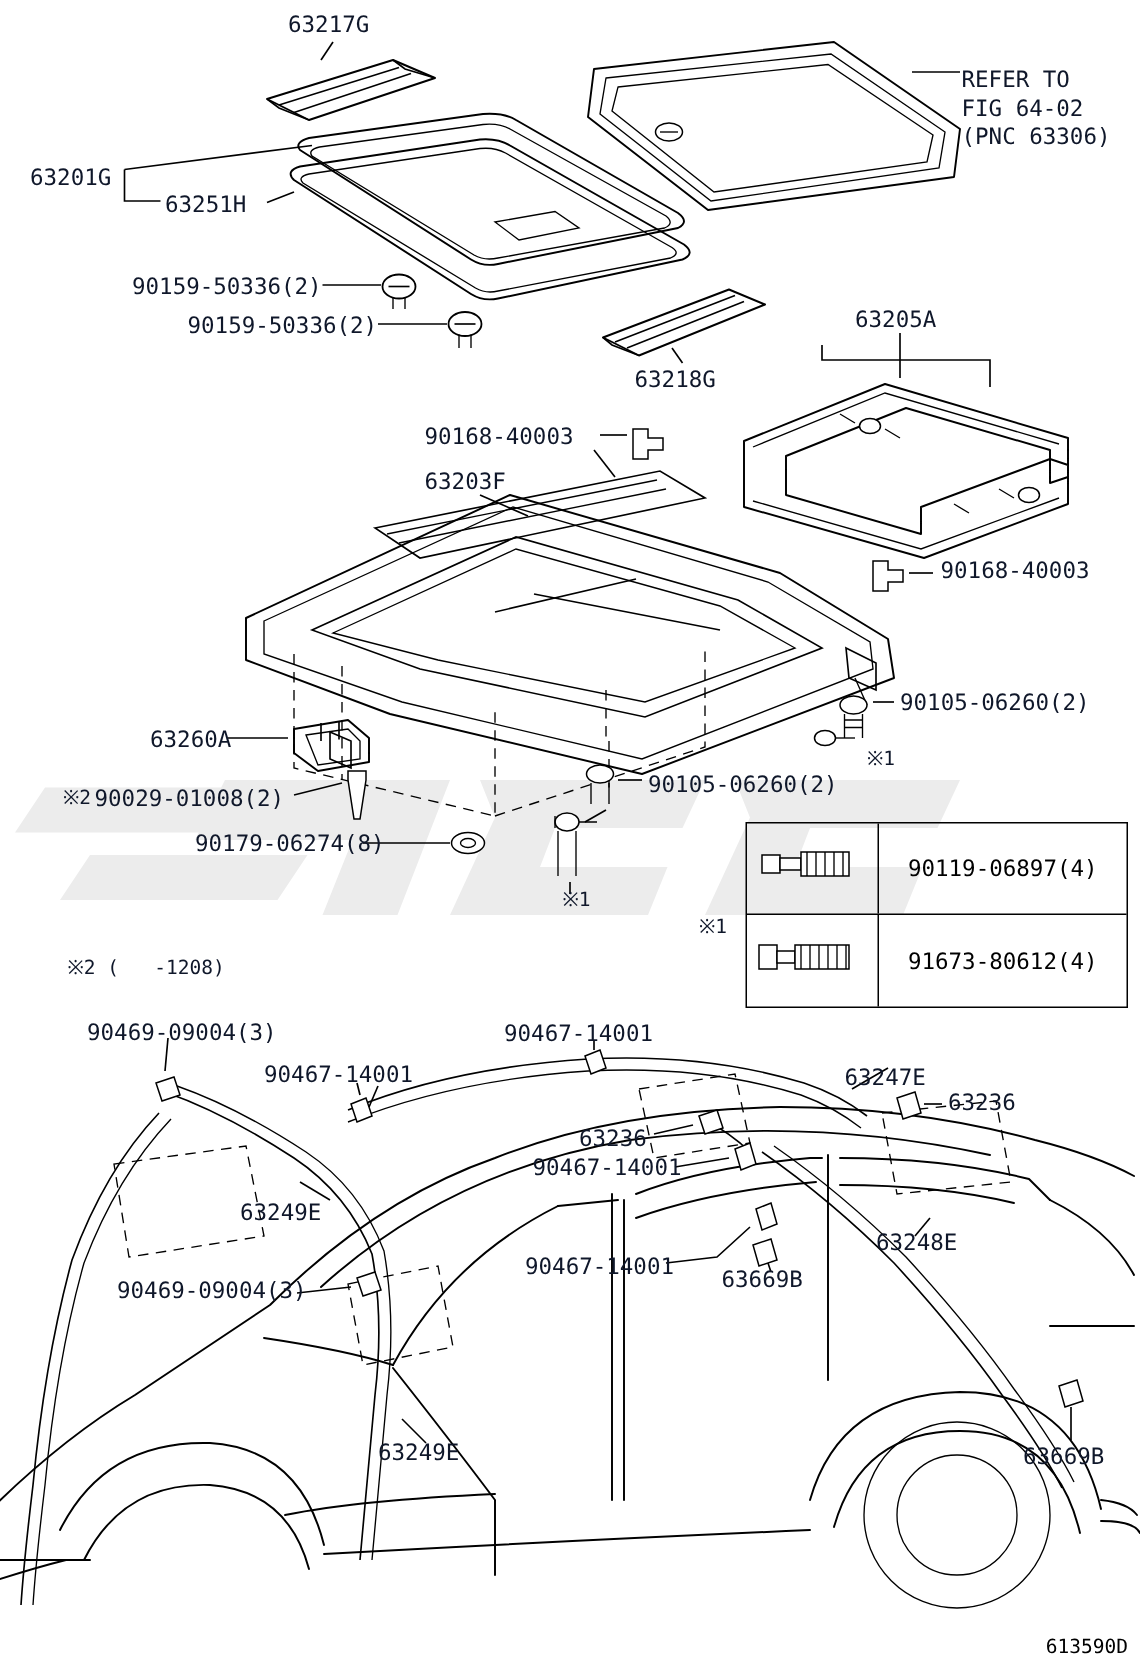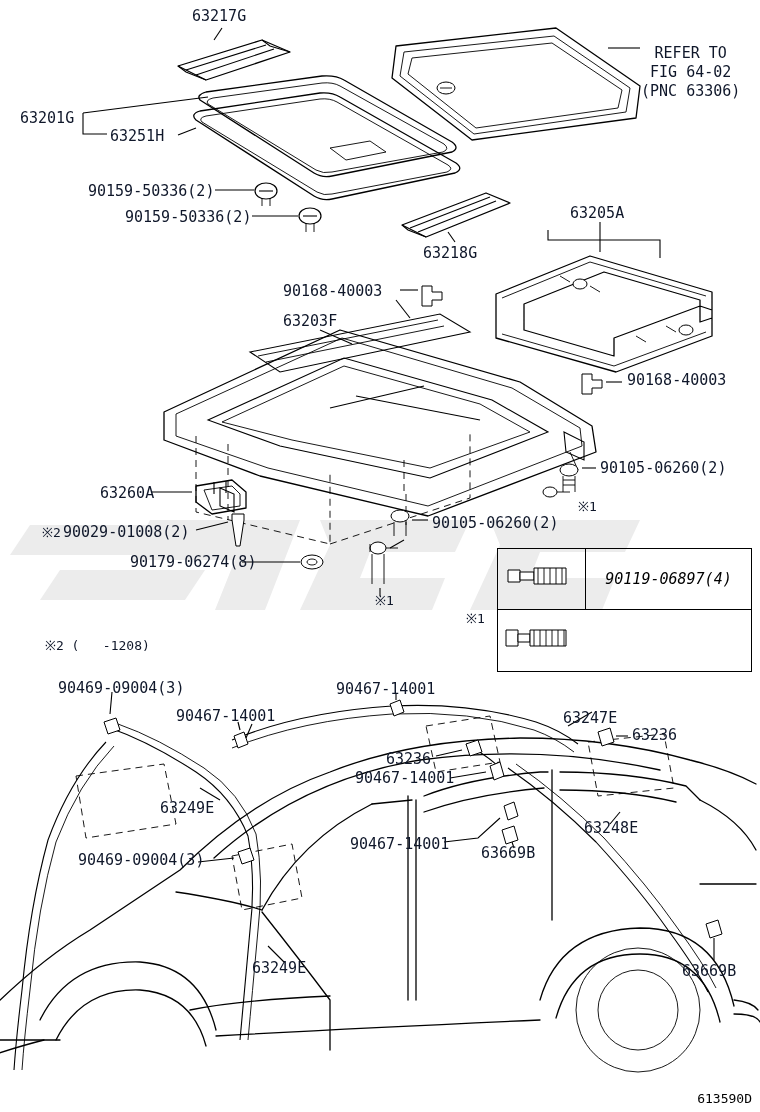--- a/index.html
+++ b/index.html
@@ -44,21 +44,20 @@
     height: 124px;
     border: 1.6px solid #000;
     box-sizing: border-box;
   }
   .tablebox .row {
     position: relative;
     height: 50%;
     box-sizing: border-box;
     display: flex;
     align-items: center;
-    font-style: italic;
   }
   .tablebox .row.top {
     border-bottom: 1.6px solid #000;
   }
   .tablebox .cellimg {
     width: 88px;
     height: 100%;
     border-right: 1.6px solid #000;
     box-sizing: border-box;
     position: relative;
@@ -402,25 +401,29 @@
     <div class="lbl" style="left: 355px; top: 770px;">90467-14001</div>
     <div class="lbl" style="left: 160px; top: 800px;">63249E</div>
     <div class="lbl" style="left: 350px; top: 836px;">90467-14001</div>
     <div class="lbl" style="left: 584px; top: 820px;">63248E</div>
     <div class="lbl" style="left: 481px; top: 845px;">63669B</div>
     <div class="lbl" style="left: 78px; top: 852px;">90469-09004(3)</div>
     <div class="lbl" style="left: 252px; top: 960px;">63249E</div>
     <div class="lbl" style="left: 682px; top: 963px;">63669B</div>
   </div>
 
-<div class="lbl multi" id="refer-note" style="left:641px; top:44px;text-align:center;">REFER TO
+<div class="lbl multi" id="refer-note" style="left:641px; top:44px;">REFER TO
 FIG 64-02
 (PNC 63306)</div>
 
 <div class="tablebox">
   <div class="row top">
     <div class="cellimg"></div>
     <div class="celltxt">90119-06897(4)</div>
   </div>
+  <div class="row">
+    <div class="cellimg"></div>
+    <div class="celltxt">91673-80612(4)</div>
+  </div>
 </div>
 <div class="lbl small" style="left:466px; top:610px;">※1</div>
 
 <div class="corner">613590D</div>
 
 </body></html>

